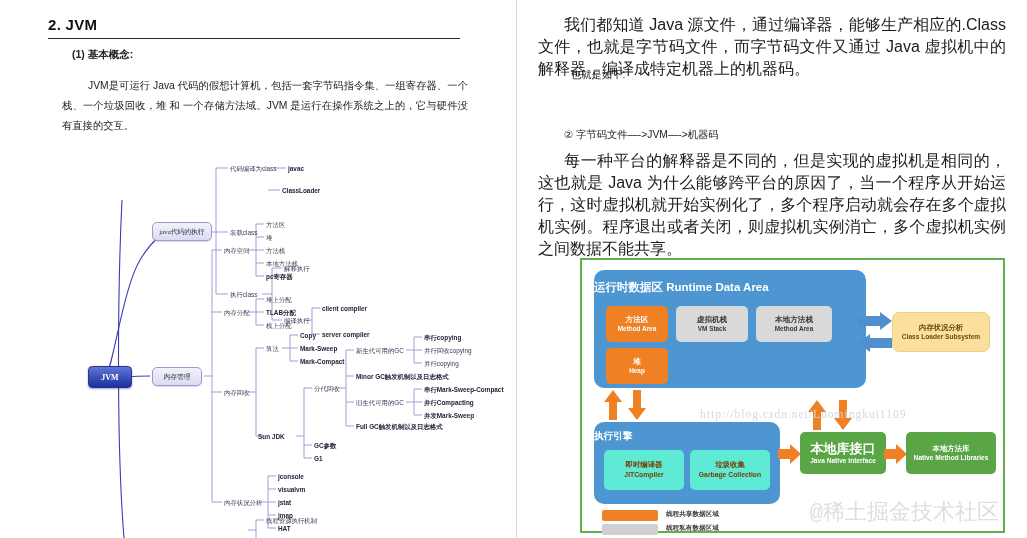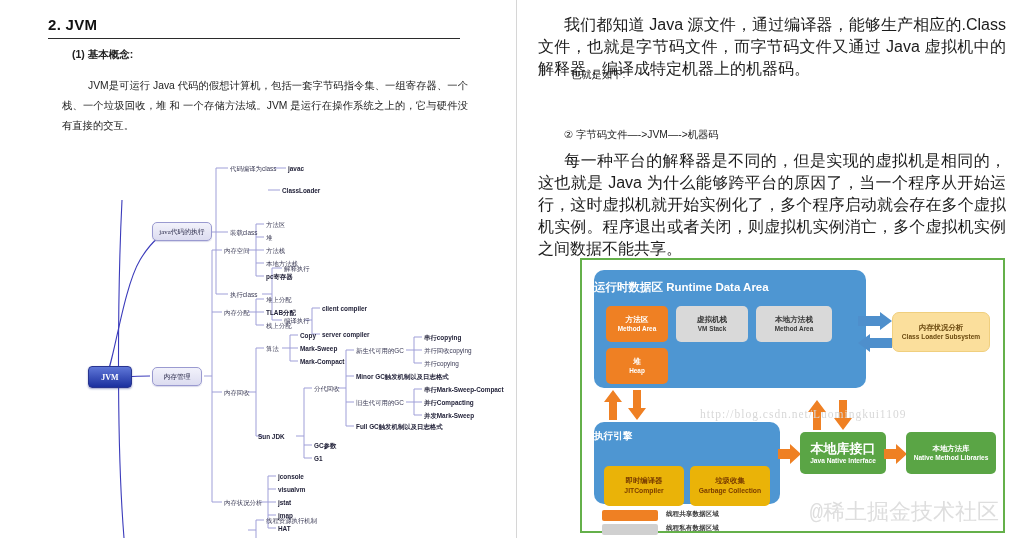--- a/index.html
+++ b/index.html
@@ -69,21 +69,21 @@
     font-weight:bold;
   }
   .cell{
     position:absolute;border-radius:5px;display:flex;flex-direction:column;
     align-items:center;justify-content:center;line-height:1.35;
   }
   .cell .cn{font-weight:bold;}
   .cell .en{font-weight:bold;}
   .cell.orange{background:#ef8023;color:#ffffff;}
   .cell.gray{background:#d9d9d9;color:#3a3a3a;}
-  .cell.yellow{background:#eab308;color:#7a3d00;margin-top:16px;}
+  .cell.yellow{background:#5eead4;color:#7a3d00;}
   .cell.green{background:#5aa545;color:#ffffff;}
   .cell.tan{background:#fbdf9c;color:#6b4a10;border:1px solid #f0cf7e;}
 
   .legend-sw{position:absolute;border-radius:2px;}
   .legend-tx{position:absolute;font-size:6.6px;font-weight:bold;color:#3a3a3a;white-space:nowrap;}
 
   .wm-url{
     position:absolute;left:118px;top:148px;font-size:11.5px;color:#d8d8d8;
     font-family:"Liberation Serif","DejaVu Serif",serif;letter-spacing:1px;white-space:nowrap;
   }

